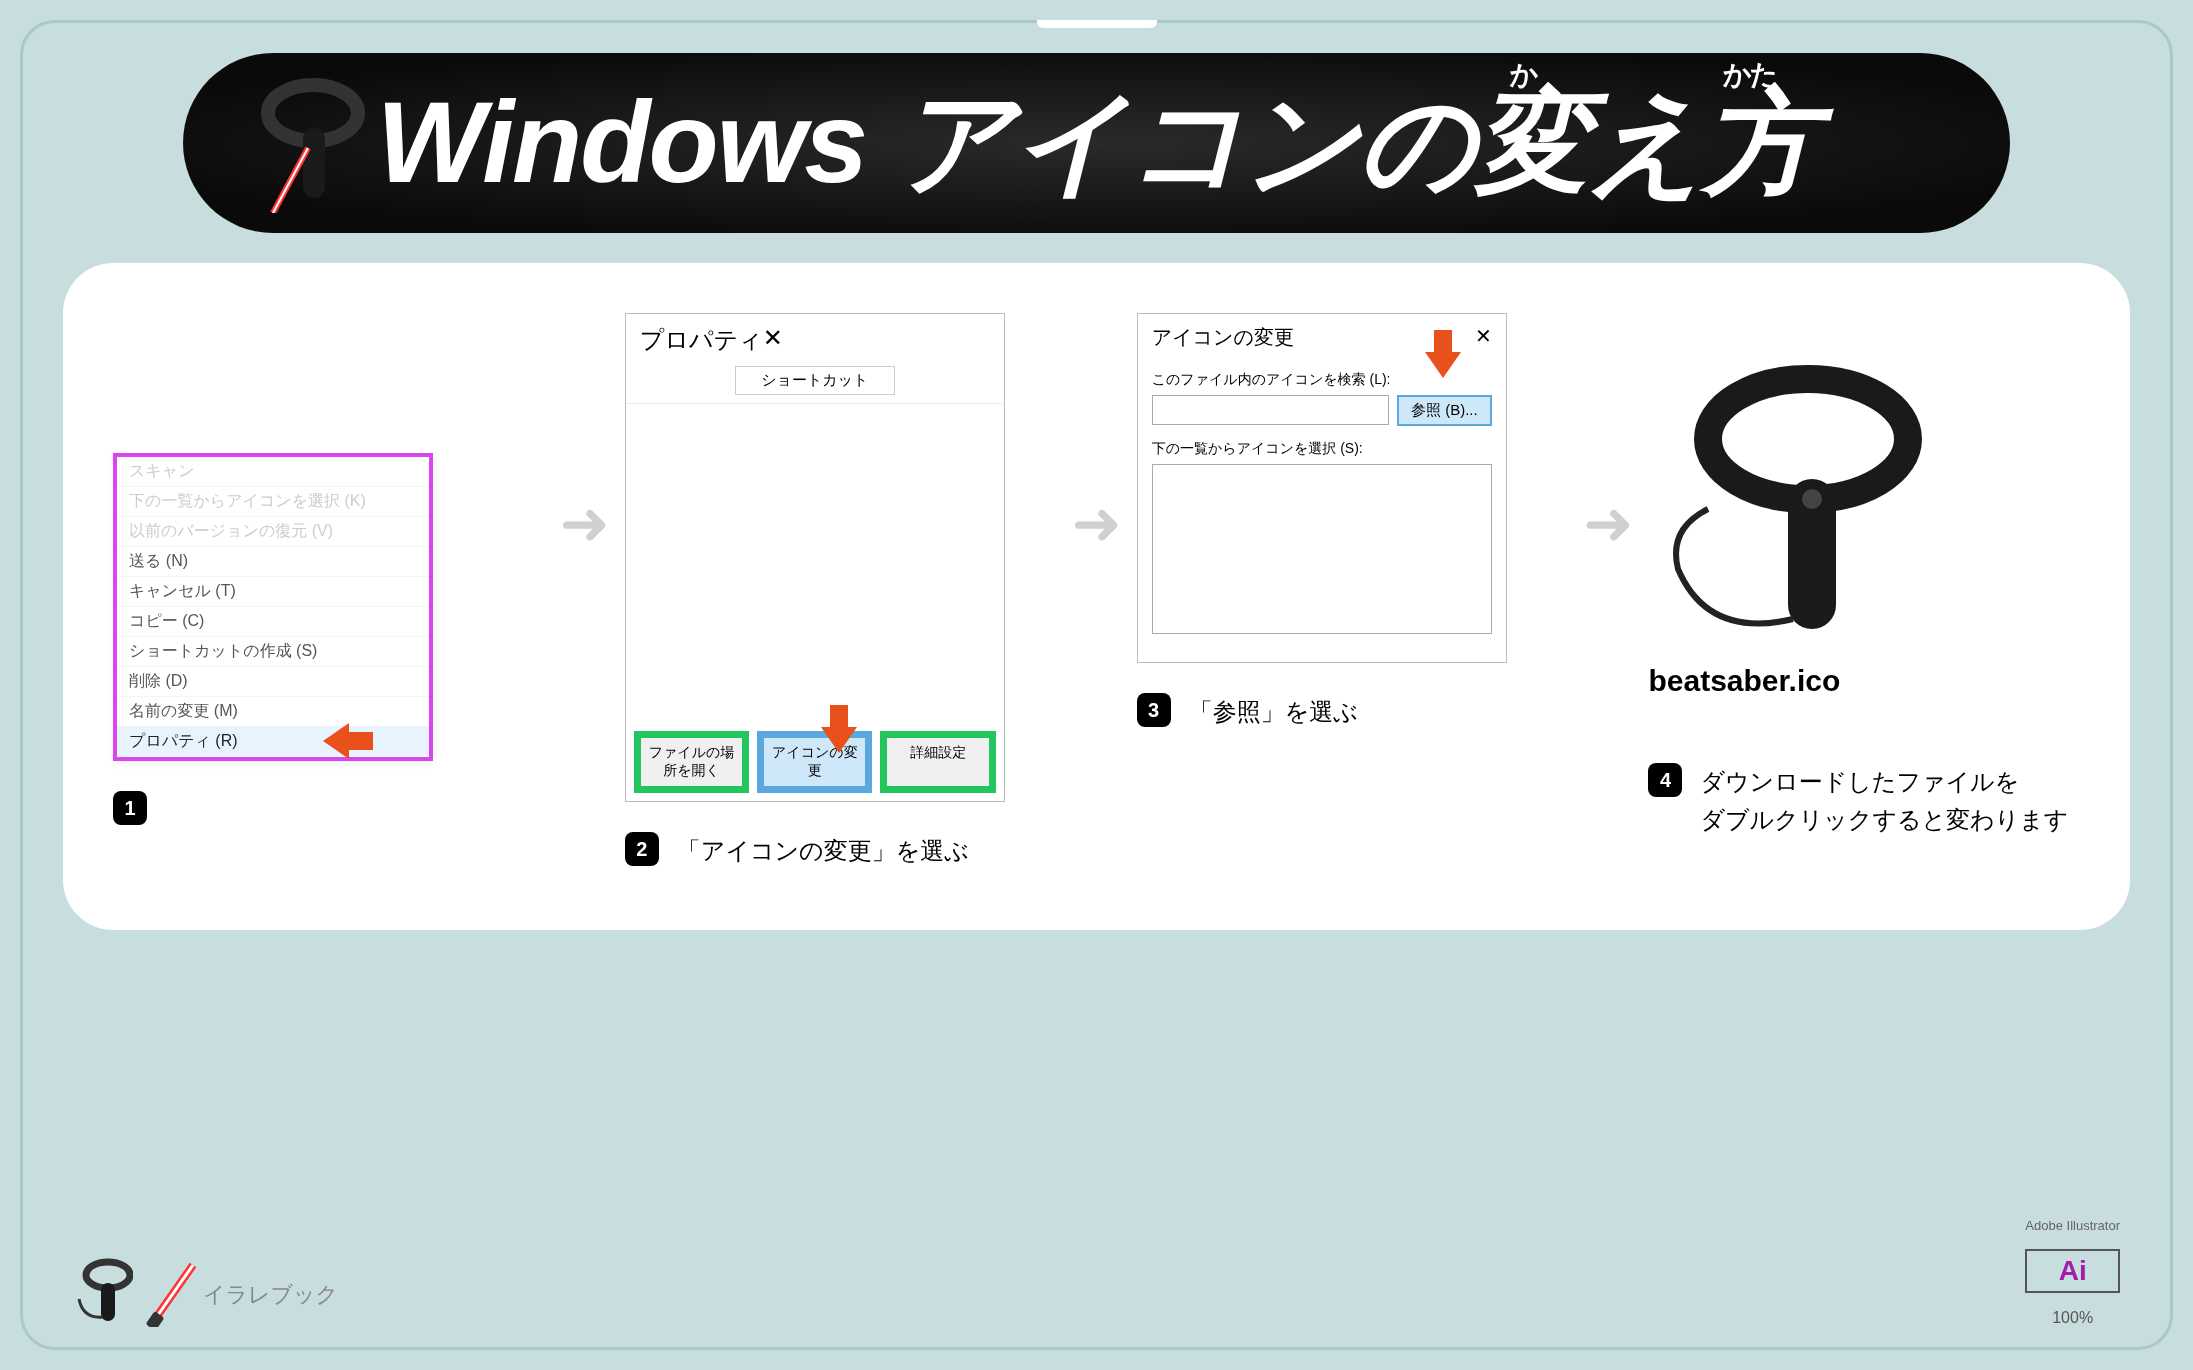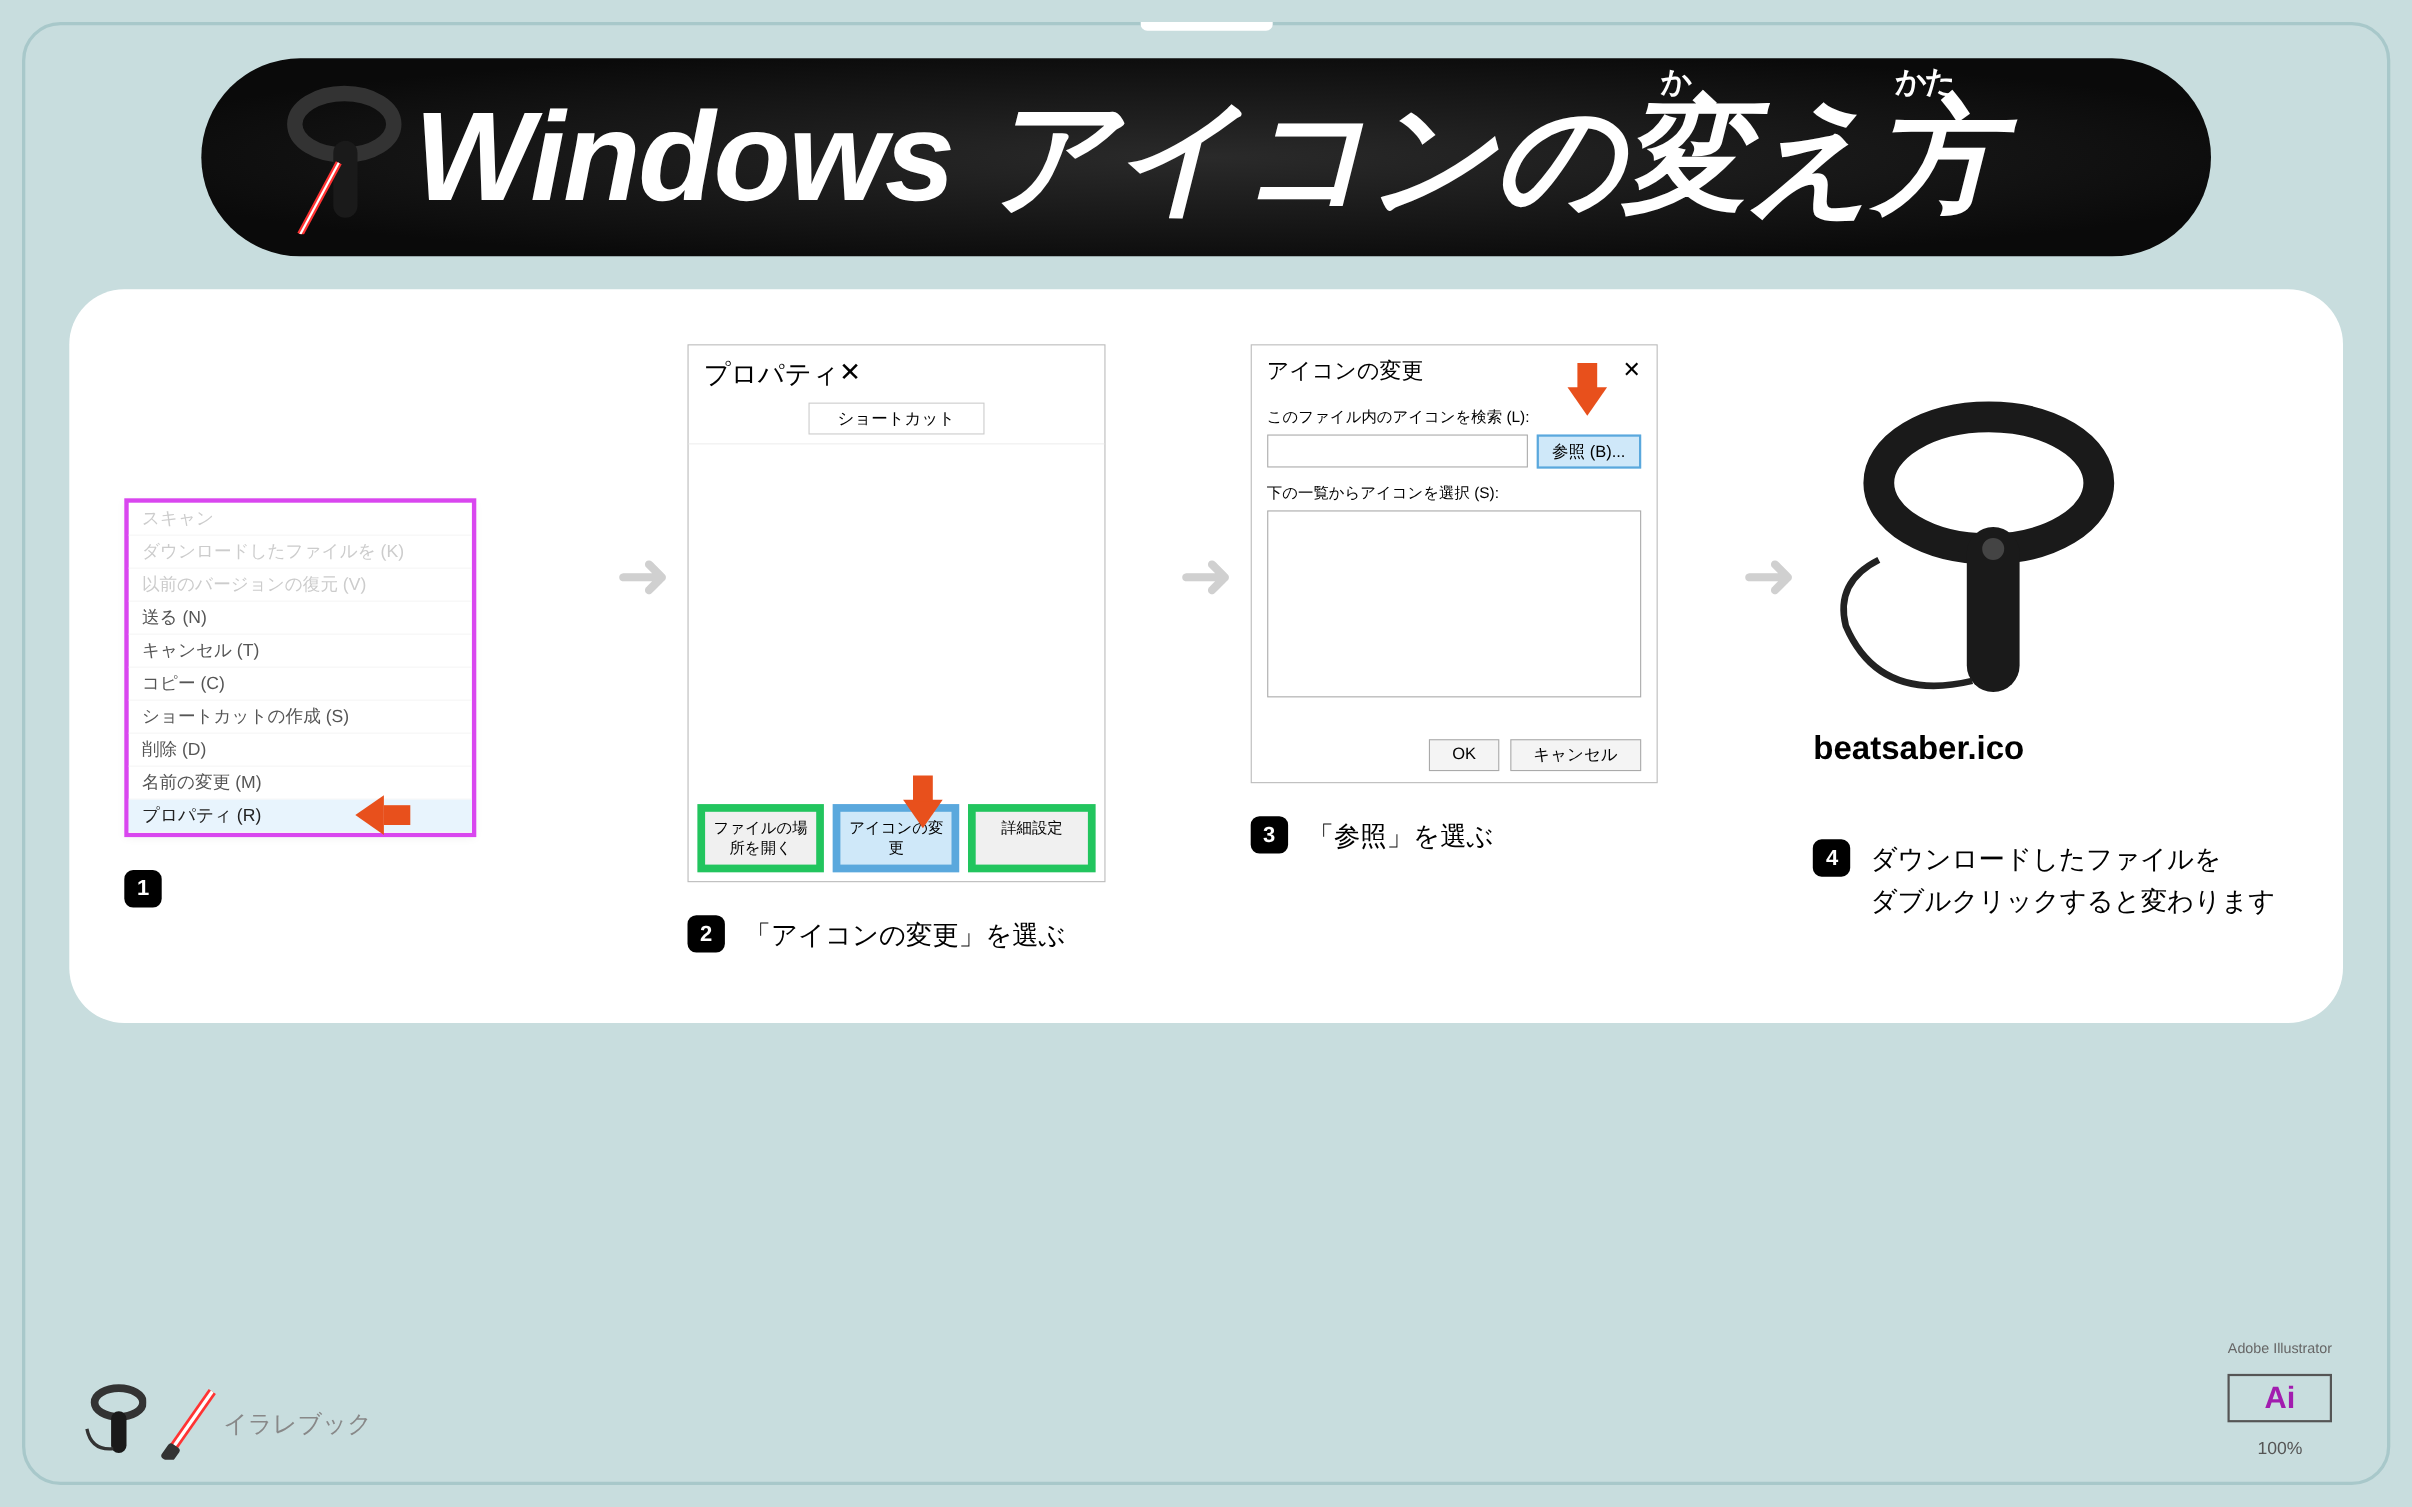--- a/index.html
+++ b/index.html
@@ -347,21 +347,21 @@
       <span class="ruby-kata">かた</span>
       <span>Windows アイコンの変え方</span>
     </div>
   </div>
 
   <div class="main-card">
 
     <div class="step-column">
       <div class="context-menu">
         <div class="context-menu-item faded">スキャン</div>
-        <div class="context-menu-item faded">ダウンロードしたファイルを (K)</div>
+        <div class="context-menu-item faded">下の一覧からアイコンを選択 (K)</div>
         <div class="context-menu-item faded">以前のバージョンの復元 (V)</div>
         <div class="context-menu-item">送る (N)</div>
         <div class="context-menu-item">キャンセル (T)</div>
         <div class="context-menu-item">コピー (C)</div>
         <div class="context-menu-item">ショートカットの作成 (S)</div>
         <div class="context-menu-item">削除 (D)</div>
         <div class="context-menu-item">名前の変更 (M)</div>
         <div class="context-menu-item highlight">プロパティ (R)</div>
         <div class="arrow-left-orange">
             <div class="orange-arrow-left"></div>
@@ -414,24 +414,20 @@
           </div>
         <div class="icon-body">
           <div class="icon-label">このファイル内のアイコンを検索 (L):</div>
           <div class="icon-input-row">
             <div class="icon-input"></div>
             <div class="browse-btn">参照 (B)...</div>
           </div>
           <div class="icon-label">下の一覧からアイコンを選択 (S):</div>
           <div class="icon-list"></div>
         </div>
-        <div class="icon-footer">
-          <div class="dlg-btn">OK</div>
-          <div class="dlg-btn">キャンセル</div>
-        </div>
       </div>
       <div class="step-caption">
         <div class="step-num">3</div>
         <div class="step-text">「参照」を選ぶ</div>
       </div>
     </div>
 
     <div class="arrow-col">
         <span class="arrow-right">➜</span>
       </div>

